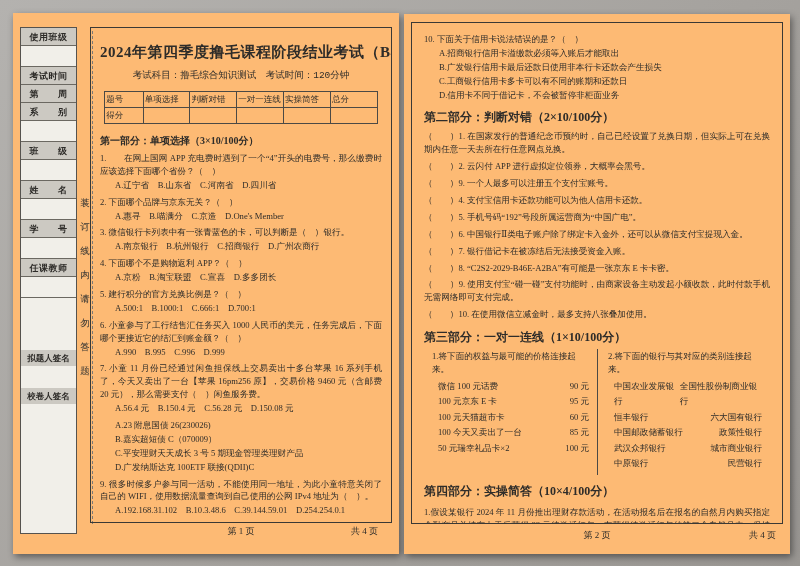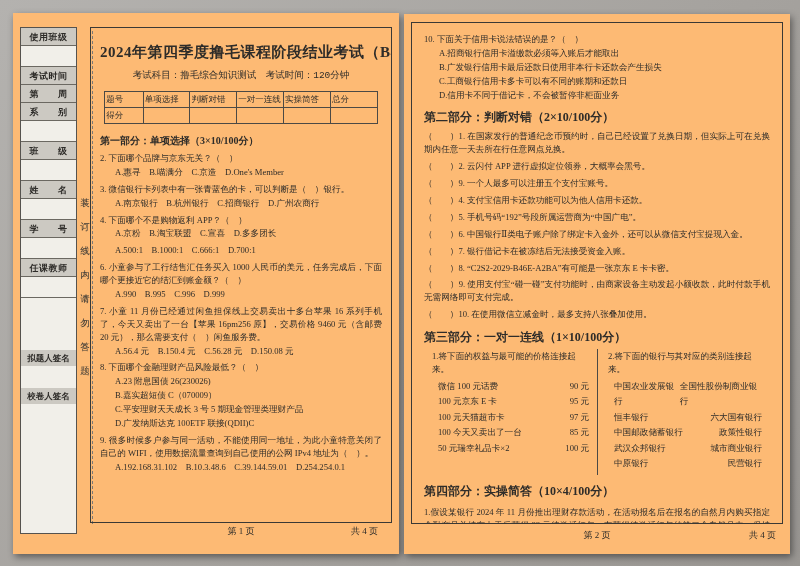--- a/index.html
+++ b/index.html
@@ -141,44 +141,48 @@
         <td></td>
         <td></td>
         <td></td>
       </tr>
     </tbody>
       </table>
 
     <div class="sec-head">第一部分：单项选择（3×10/100分）</div>
 
     <div class="q">
+      <div class="q-text">1.　　在网上国网 APP 充电费时遇到了一个“4”开头的电费号，那么缴费时应该选择下面哪个省份？（　）</div>
+      <div class="q-opt">A.辽宁省　B.山东省　C.河南省　D.四川省</div>
+    </div>
+    <div class="q">
       <div class="q-text">2. 下面哪个品牌与京东无关？（　）</div>
       <div class="q-opt">A.惠寻　B.喵满分　C.京造　D.One's Member</div>
     </div>
     <div class="q">
       <div class="q-text">3. 微信银行卡列表中有一张青蓝色的卡，可以判断是（　）银行。</div>
       <div class="q-opt">A.南京银行　B.杭州银行　C.招商银行　D.广州农商行</div>
     </div>
     <div class="q">
       <div class="q-text">4. 下面哪个不是购物返利 APP？（　）</div>
       <div class="q-opt">A.京粉　B.淘宝联盟　C.宣喜　D.多多团长</div>
     </div>
     <div class="q">
+      <div class="q-text">5. 建行积分的官方兑换比例是？（　）</div>
       <div class="q-opt">A.500:1　B.1000:1　C.666:1　D.700:1</div>
     </div>
     <div class="q">
       <div class="q-text">6. 小童参与了工行结售汇任务买入 1000 人民币的美元，任务完成后，下面哪个更接近它的结汇到账金额？（　）</div>
       <div class="q-opt">A.990　B.995　C.996　D.999</div>
     </div>
     <div class="q">
       <div class="q-text">7. 小童 11 月份已经通过闲鱼担保线上交易卖出十多台苹果 16 系列手机了，今天又卖出了一台【苹果 16pm256 原】，交易价格 9460 元（含邮费 20 元），那么需要支付（　）闲鱼服务费。</div>
       <div class="q-opt">A.56.4 元　B.150.4 元　C.56.28 元　D.150.08 元</div>
     </div>
     <div class="q">
-      <div class="q-text">8. 下面哪个金融理财产品风险最低？（　）</div>
       <div class="q-opt">A.23 附息国债 26(230026)</div>
       <div class="q-opt">B.嘉实超短债 C（070009）</div>
       <div class="q-opt">C.平安理财天天成长 3 号 5 期现金管理类理财产品</div>
       <div class="q-opt">D.广发纳斯达克 100ETF 联接(QDII)C</div>
     </div>
     <div class="q">
       <div class="q-text">9. 很多时候多户参与同一活动，不能使用同一地址，为此小童特意关闭了自己的 WIFI，使用数据流量查询到自己使用的公网 IPv4 地址为（　）。</div>
       <div class="q-opt">A.192.168.31.102　B.10.3.48.6　C.39.144.59.01　D.254.254.0.1</div>
     </div>
   </div>
@@ -219,21 +223,21 @@
         <div class="mrow">
           <span>微信 100 元话费</span>
           <span>90 元</span>
         </div>
         <div class="mrow">
           <span>100 元京东 E 卡</span>
           <span>95 元</span>
         </div>
         <div class="mrow">
           <span>100 元天猫超市卡</span>
-          <span>97 元</span>
+          <span>60 元</span>
         </div>
         <div class="mrow">
           <span>100 今天又卖出了一台</span>
           <span>85 元</span>
         </div>
         <div class="mrow">
           <span>50 元瑞幸礼品卡×2</span>
           <span>100 元</span>
         </div>
       </div>

